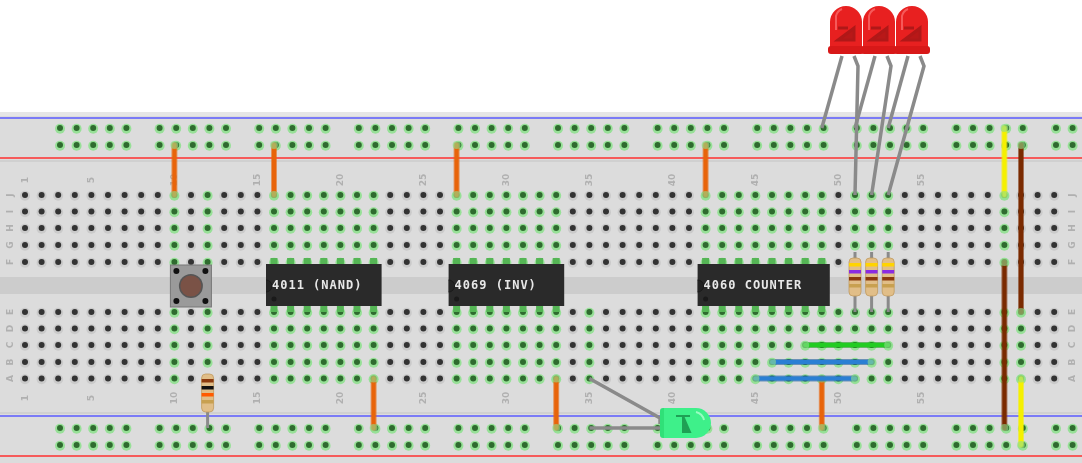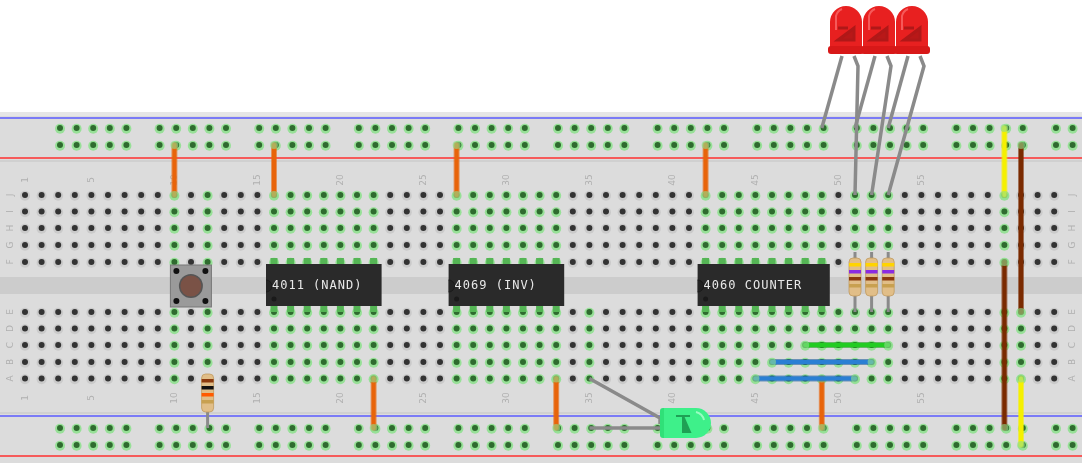--- a/index.html
+++ b/index.html
@@ -1,17 +1,17 @@
 <!DOCTYPE html>
 <html><head>
 <meta charset="utf-8">
 <style>
   html, body { margin: 0; padding: 0; background: #ffffff; }
   body { width: 1082px; height: 463px; overflow: hidden; position: relative; font-family: "DejaVu Sans Mono", monospace; }
-  #stage { position: absolute; left: 0; top: 0; width: 1082px; height: 463px; }
+  #stage { position: absolute; left: 0; top: 0; width: 1082px; height: 463px; font-weight: bold; }
 </style>
 </head>
 <body>
 
 <div id="stage">
   <svg id="svg" width="1082" height="463" viewBox="0 0 1082 463" xmlns="http://www.w3.org/2000/svg">
     <g id="g-board">
         <rect x="0" y="112" width="1082" height="351" fill="#dcdcdc"></rect>
         <rect x="0" y="112" width="1082" height="4" fill="#e6e6e6"></rect>
         <line x1="0" y1="118" x2="1082" y2="118" stroke="#5b5bff" stroke-width="1.5"></line>

